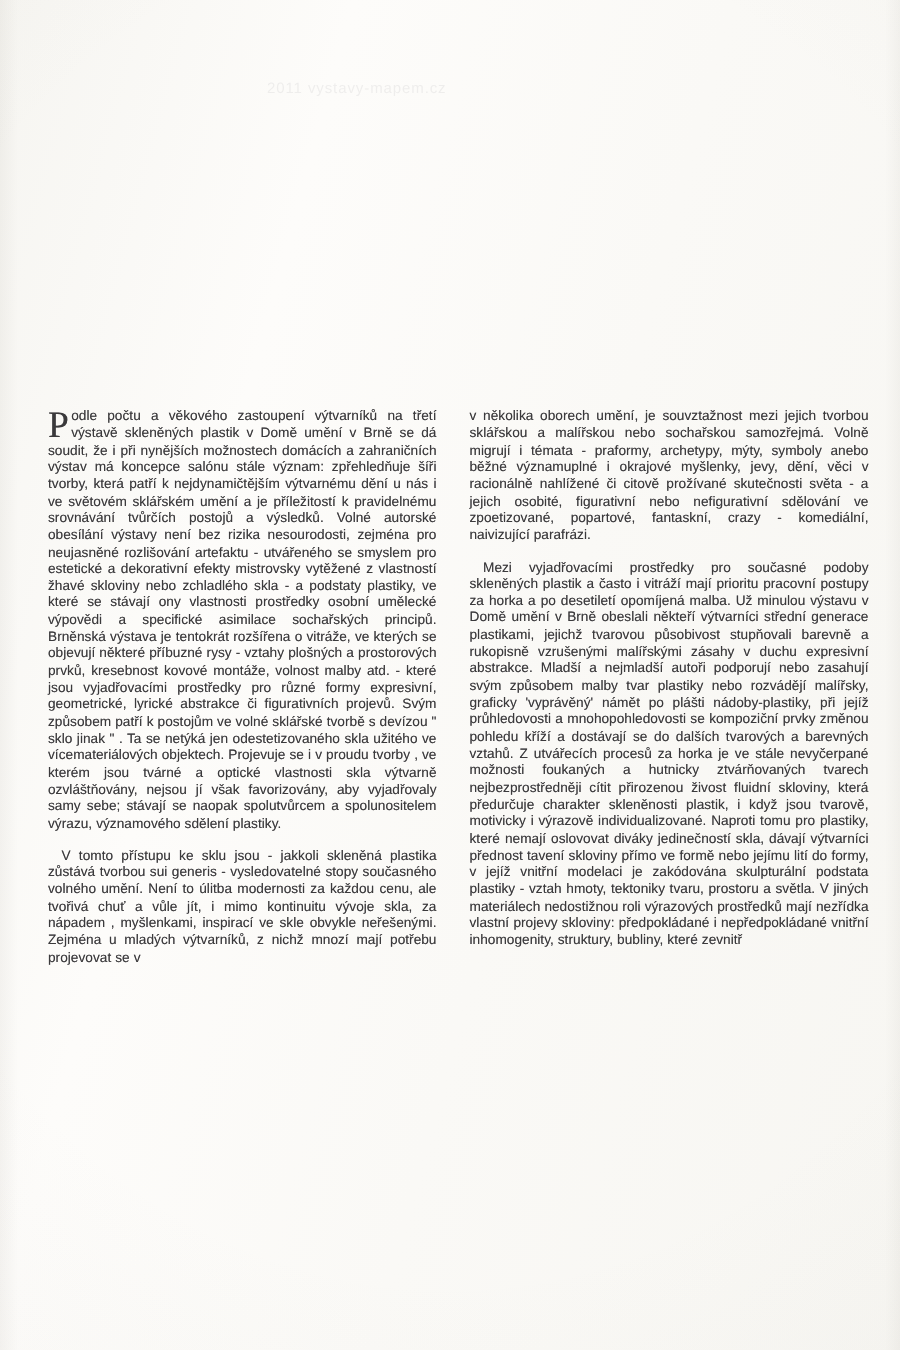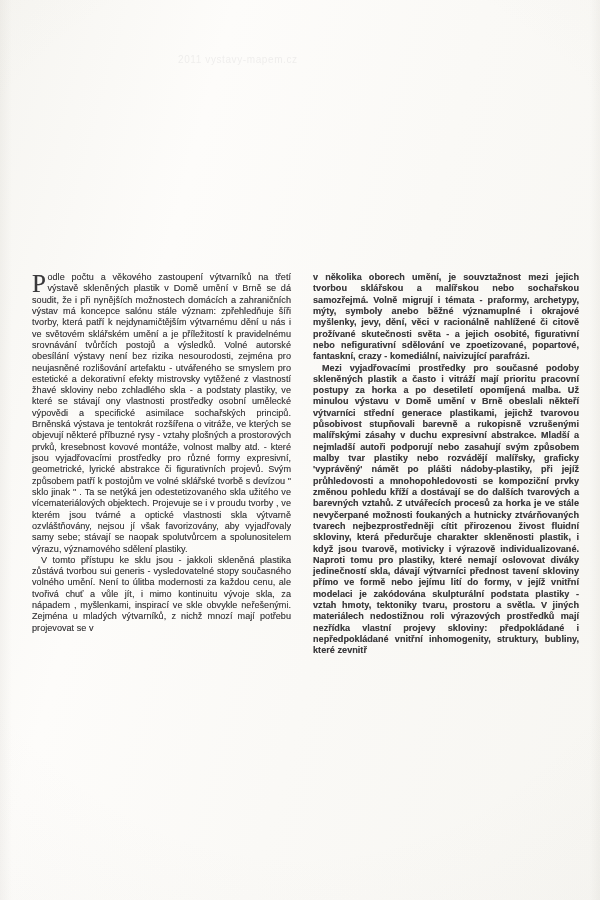--- a/index.html
+++ b/index.html
@@ -71,25 +71,25 @@
     font-size: 9.1px;
     line-height: 11.32px;
     color: #3b3a3c;
     letter-spacing: 0.02px;
     word-spacing: 0.1px;
     
     text-shadow: 0 0 0.35px rgba(70,68,72,0.55);
   }
   .col p + p {
     text-indent: 9px;
+    margin-top: 10px;
   }
   .col.right p {
     
     width: 266px;
-    font-weight: bold;
   }
 
   .dropcap-para {
     position: relative;
   }
   .dropcap {
     float: left;
     font-family: "Liberation Serif", serif;
     font-size: 25px;
     line-height: 21px;

